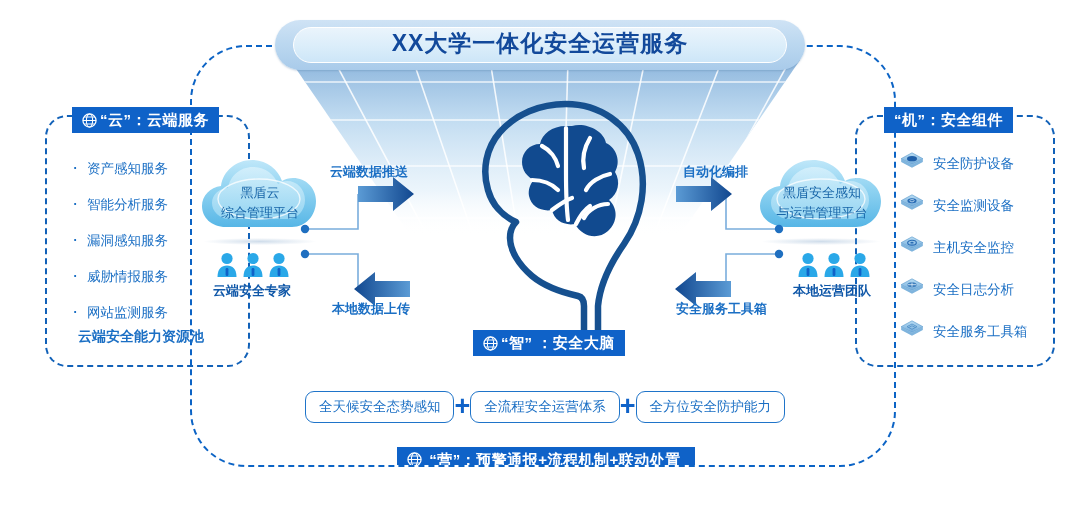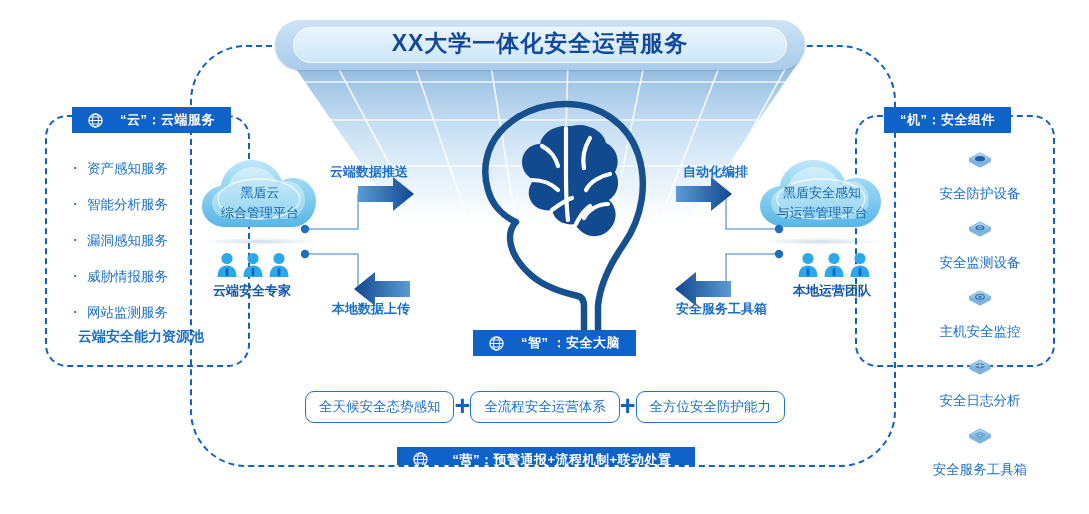--- a/index.html
+++ b/index.html
@@ -54,24 +54,24 @@
     box-sizing:border-box;
     background:transparent;
   }
   .panel-left{left:45px;top:115px;width:205px;height:252px;}
   .panel-right{left:855px;top:115px;width:200px;height:252px;}
 
   .badge{
     position:absolute;
     background:#0f62c8;
     color:#ffffff;
-    font-size:13px;font-weight:bold;
+    font-size:15px;font-weight:bold;
     height:26px;
-    display:flex;align-items:center;gap:17px;
-    padding:0 16px;
+    display:flex;align-items:center;gap:3px;
+    padding:0 10px;
     white-space:nowrap;
     letter-spacing:.5px;
   }
   .badge-left{left:72px;top:107px;}
   .badge-right{left:884px;top:107px;}
   .badge-center{left:473px;top:330px;}
   .badge-bottom{left:397px;top:447px;width:298px;height:18px;
     align-items:flex-start;padding-top:4px;line-height:17px;
     white-space:normal;box-sizing:border-box;overflow:hidden;}
 
@@ -94,21 +94,21 @@
   .bullets{margin:0;padding:0;}
   .pool-label{
     position:absolute;left:78px;top:328px;
     font-size:14px;font-weight:bold;color:#1b6fc4;white-space:nowrap;
   }
 
   
   .comp-list{position:absolute;left:900px;top:152px;width:160px;padding:0;margin:0;}
   .comp-item{
     list-style:none;display:flex;align-items:center;gap:9px;
-    margin-bottom:18px;white-space:nowrap;flex-direction:column;
+    margin-bottom:18px;white-space:nowrap;
   }
   .comp-label{font-size:13.5px;color:#1b6fc4;}
 
   
   .cloud{position:absolute;}
   .cloud-label{
     position:absolute;left:0;right:0;text-align:center;
     font-size:13px;color:#1765a8;line-height:20px;
     white-space:pre-line;pointer-events:none;
   }

